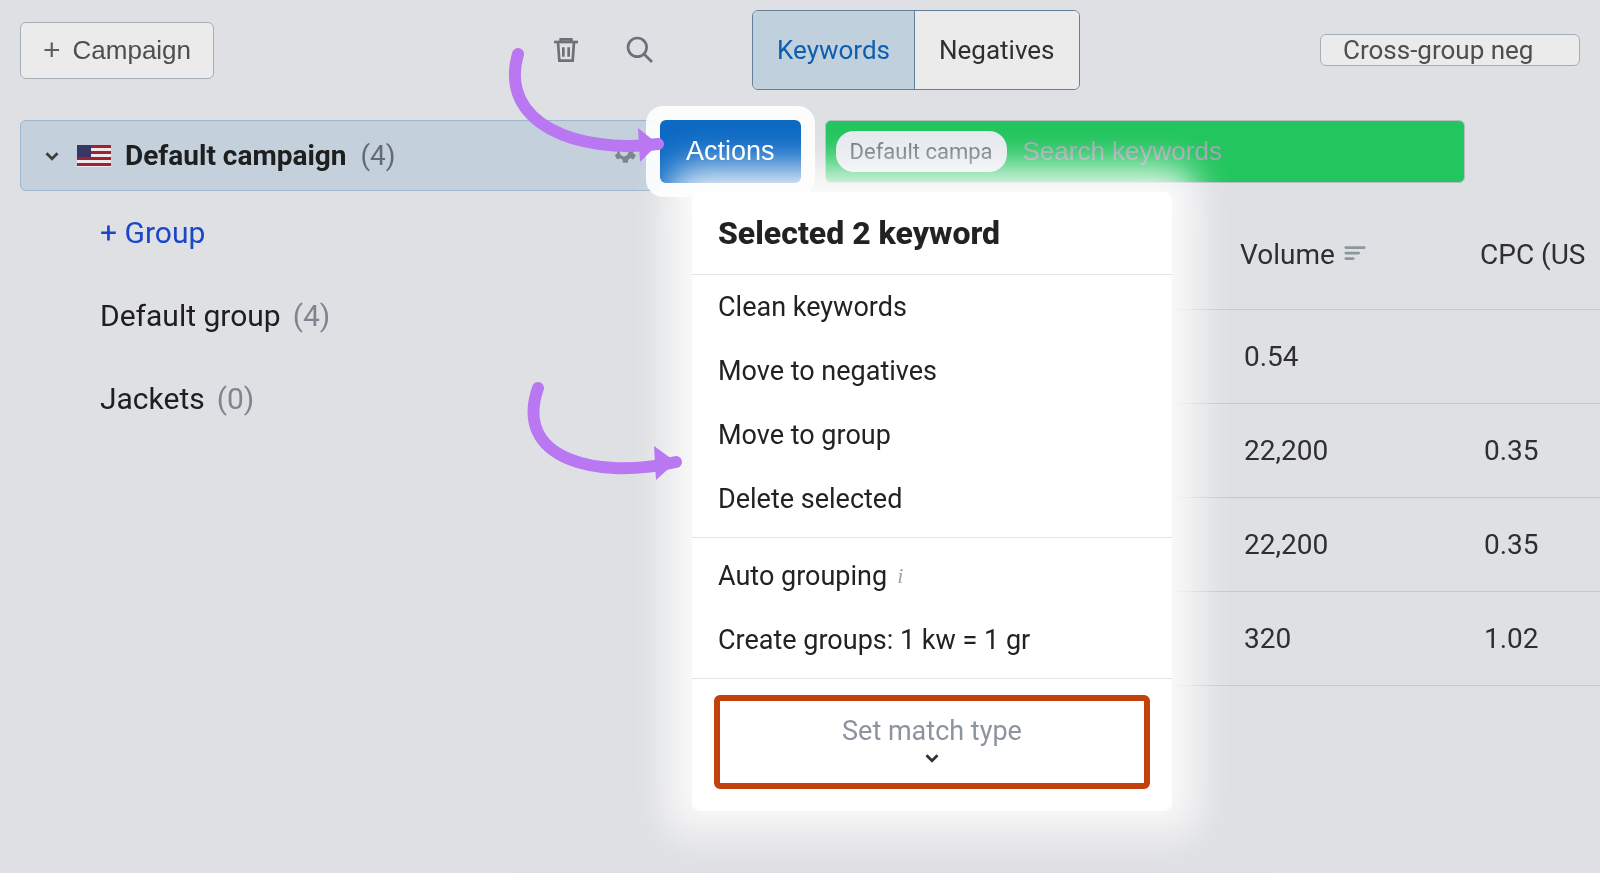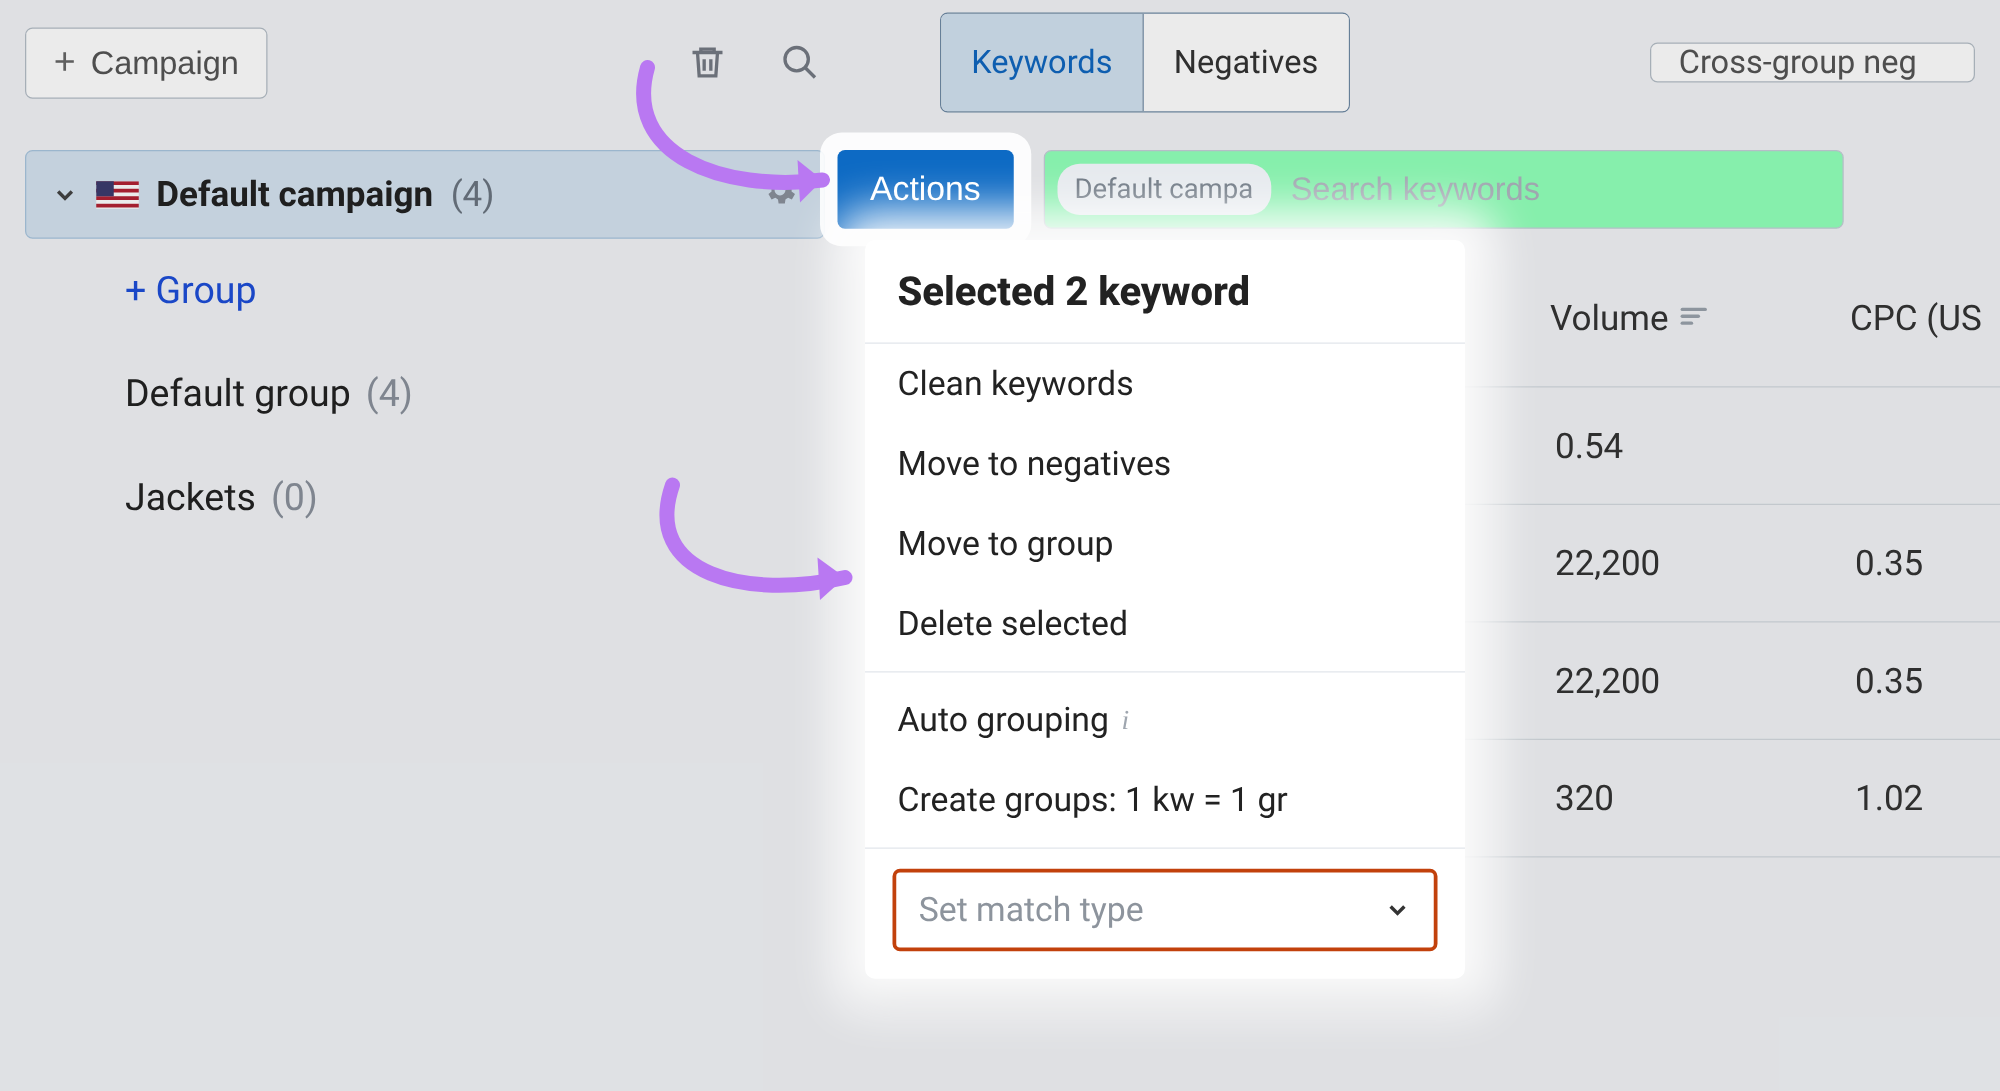--- a/index.html
+++ b/index.html
@@ -134,26 +134,25 @@
   .actions-btn {
     background:#0d6ac4;
     color:#fff;
     border:none;
     border-radius:6px;
     padding:16px 26px;
     font-size:27px;
     cursor:pointer;
     position:relative; z-index:6;
     box-shadow:0 0 0 14px rgba(255,255,255,0.9);
-    margin-left:10px;
   }
   .search-wrap {
     display:flex; align-items:center;
     border:1px solid #b5bec7;
-    background:#86efac;
+    background:#22c55e;
     border-radius:6px;
     overflow:hidden;
     width:640px;
   }
   .pill {
     background:#e6eaee;
     color:#6b7580;
     padding:8px 14px;
     margin:8px 0 8px 10px;
     border-radius:18px;
@@ -211,26 +210,27 @@
   }
   .popup-divider{ border-top:1px solid #e2e6eb; margin:6px 0;}
   .info-i{
     font-style:italic;
     font-family:Georgia,serif;
     color:#9fa6af;
     font-size:22px;
   }
   .popup-select{
     margin:16px 22px 22px 22px;
-    border:3px solid #c2410c;
+    border:6px solid #c2410c;
     border-radius:6px;
     padding:14px 18px;
     display:flex; align-items:center; justify-content:space-between;
     color:#8d949d;
     cursor:pointer;
+    flex-direction:column;
   }
 
   
   .anno { position:absolute; z-index:20; pointer-events:none;}
   svg.arrow { overflow:visible; }
   .arrow path { stroke:#b978f2; stroke-width:12; fill:none; stroke-linecap:round;}
   .arrow polygon { fill:#b978f2; }
 </style>
 </head>
 <body>

